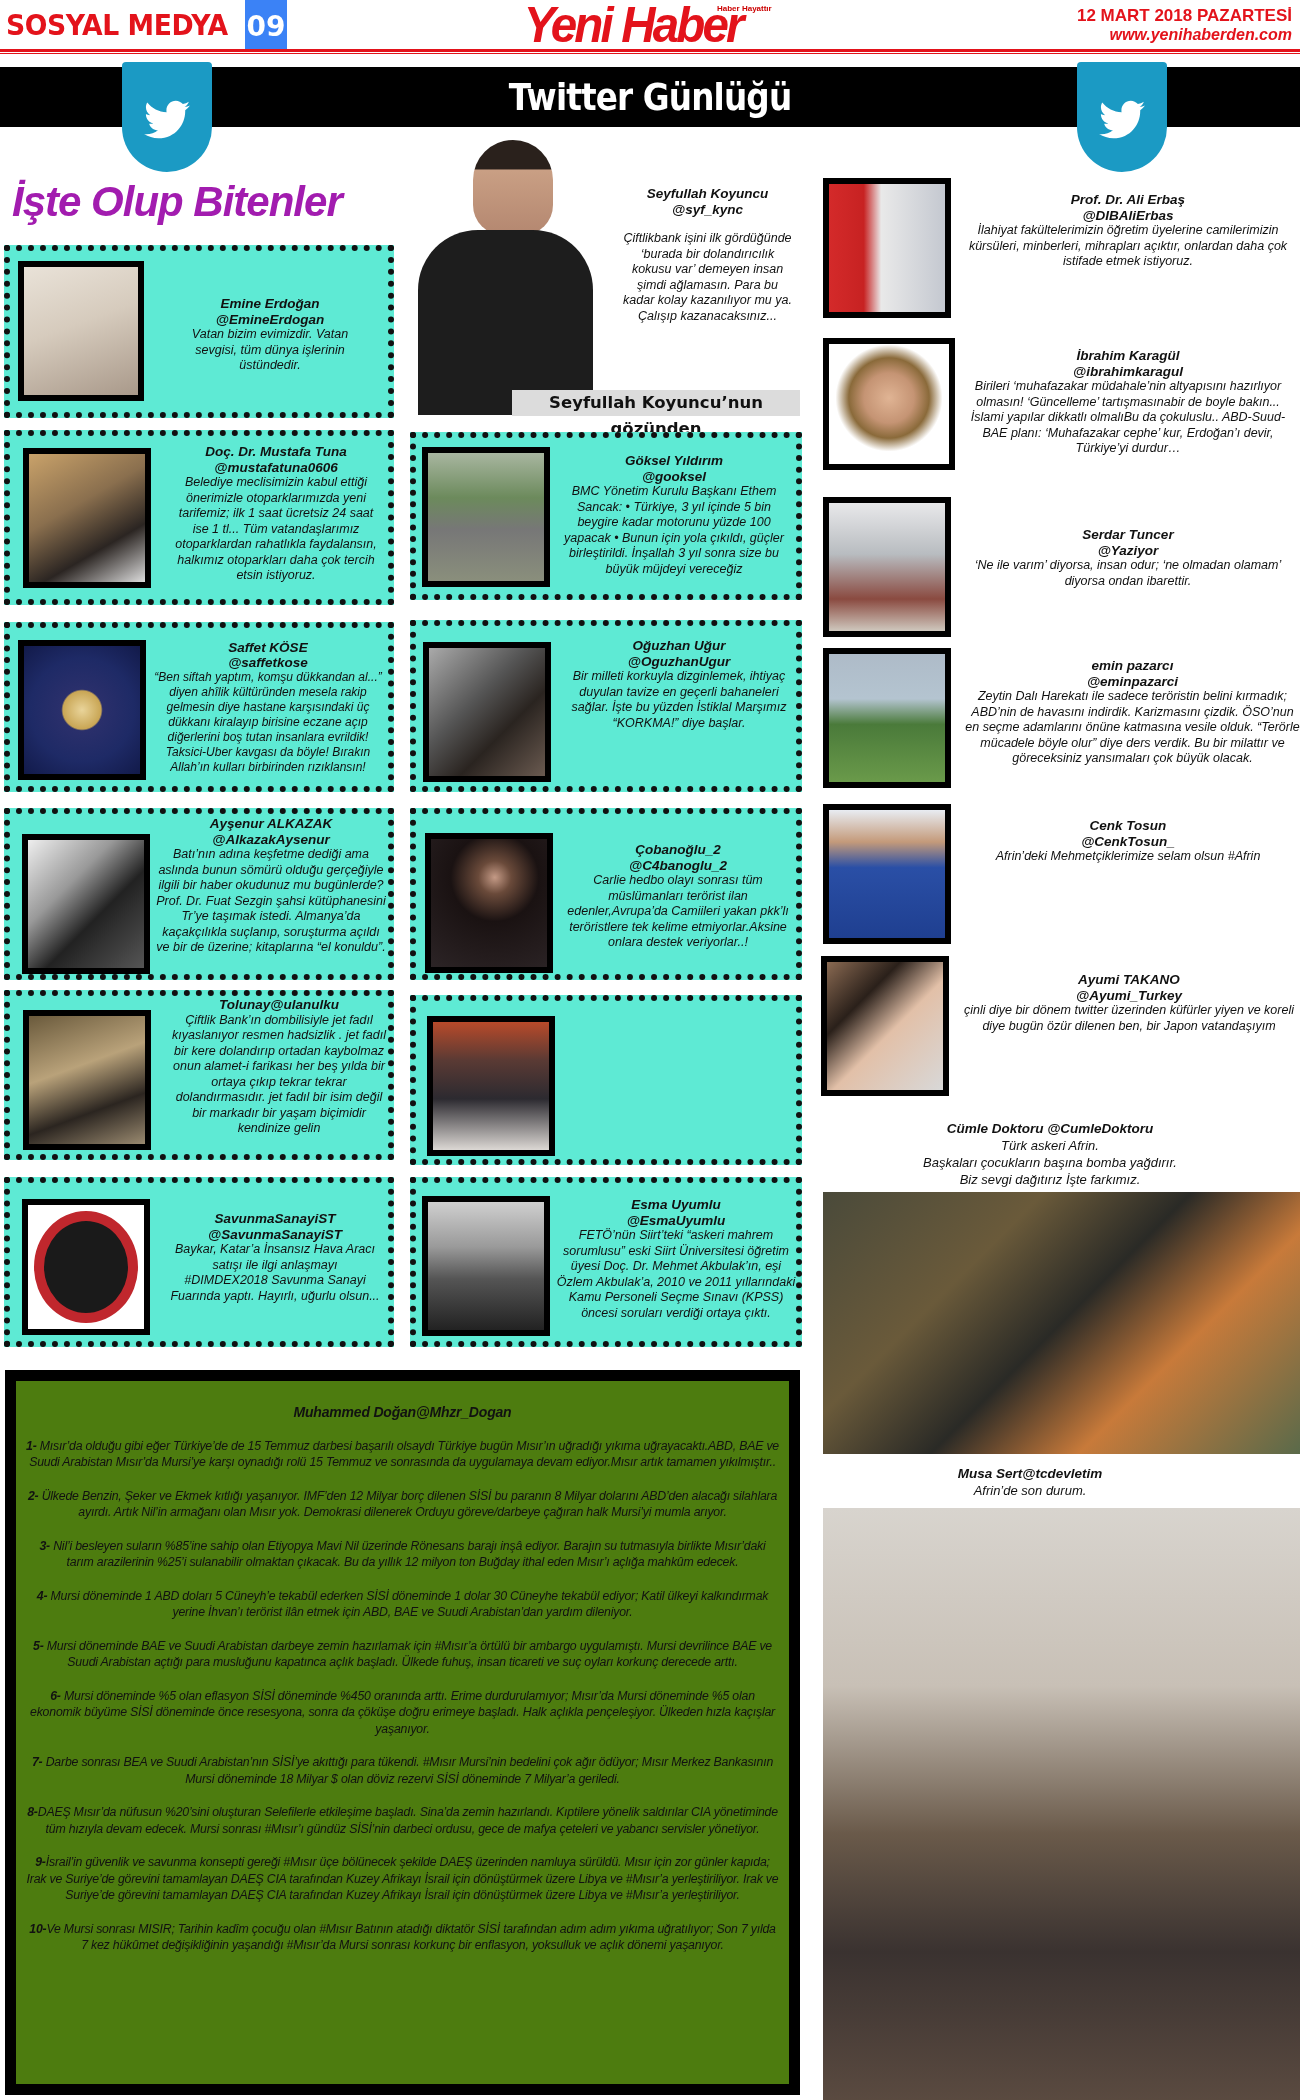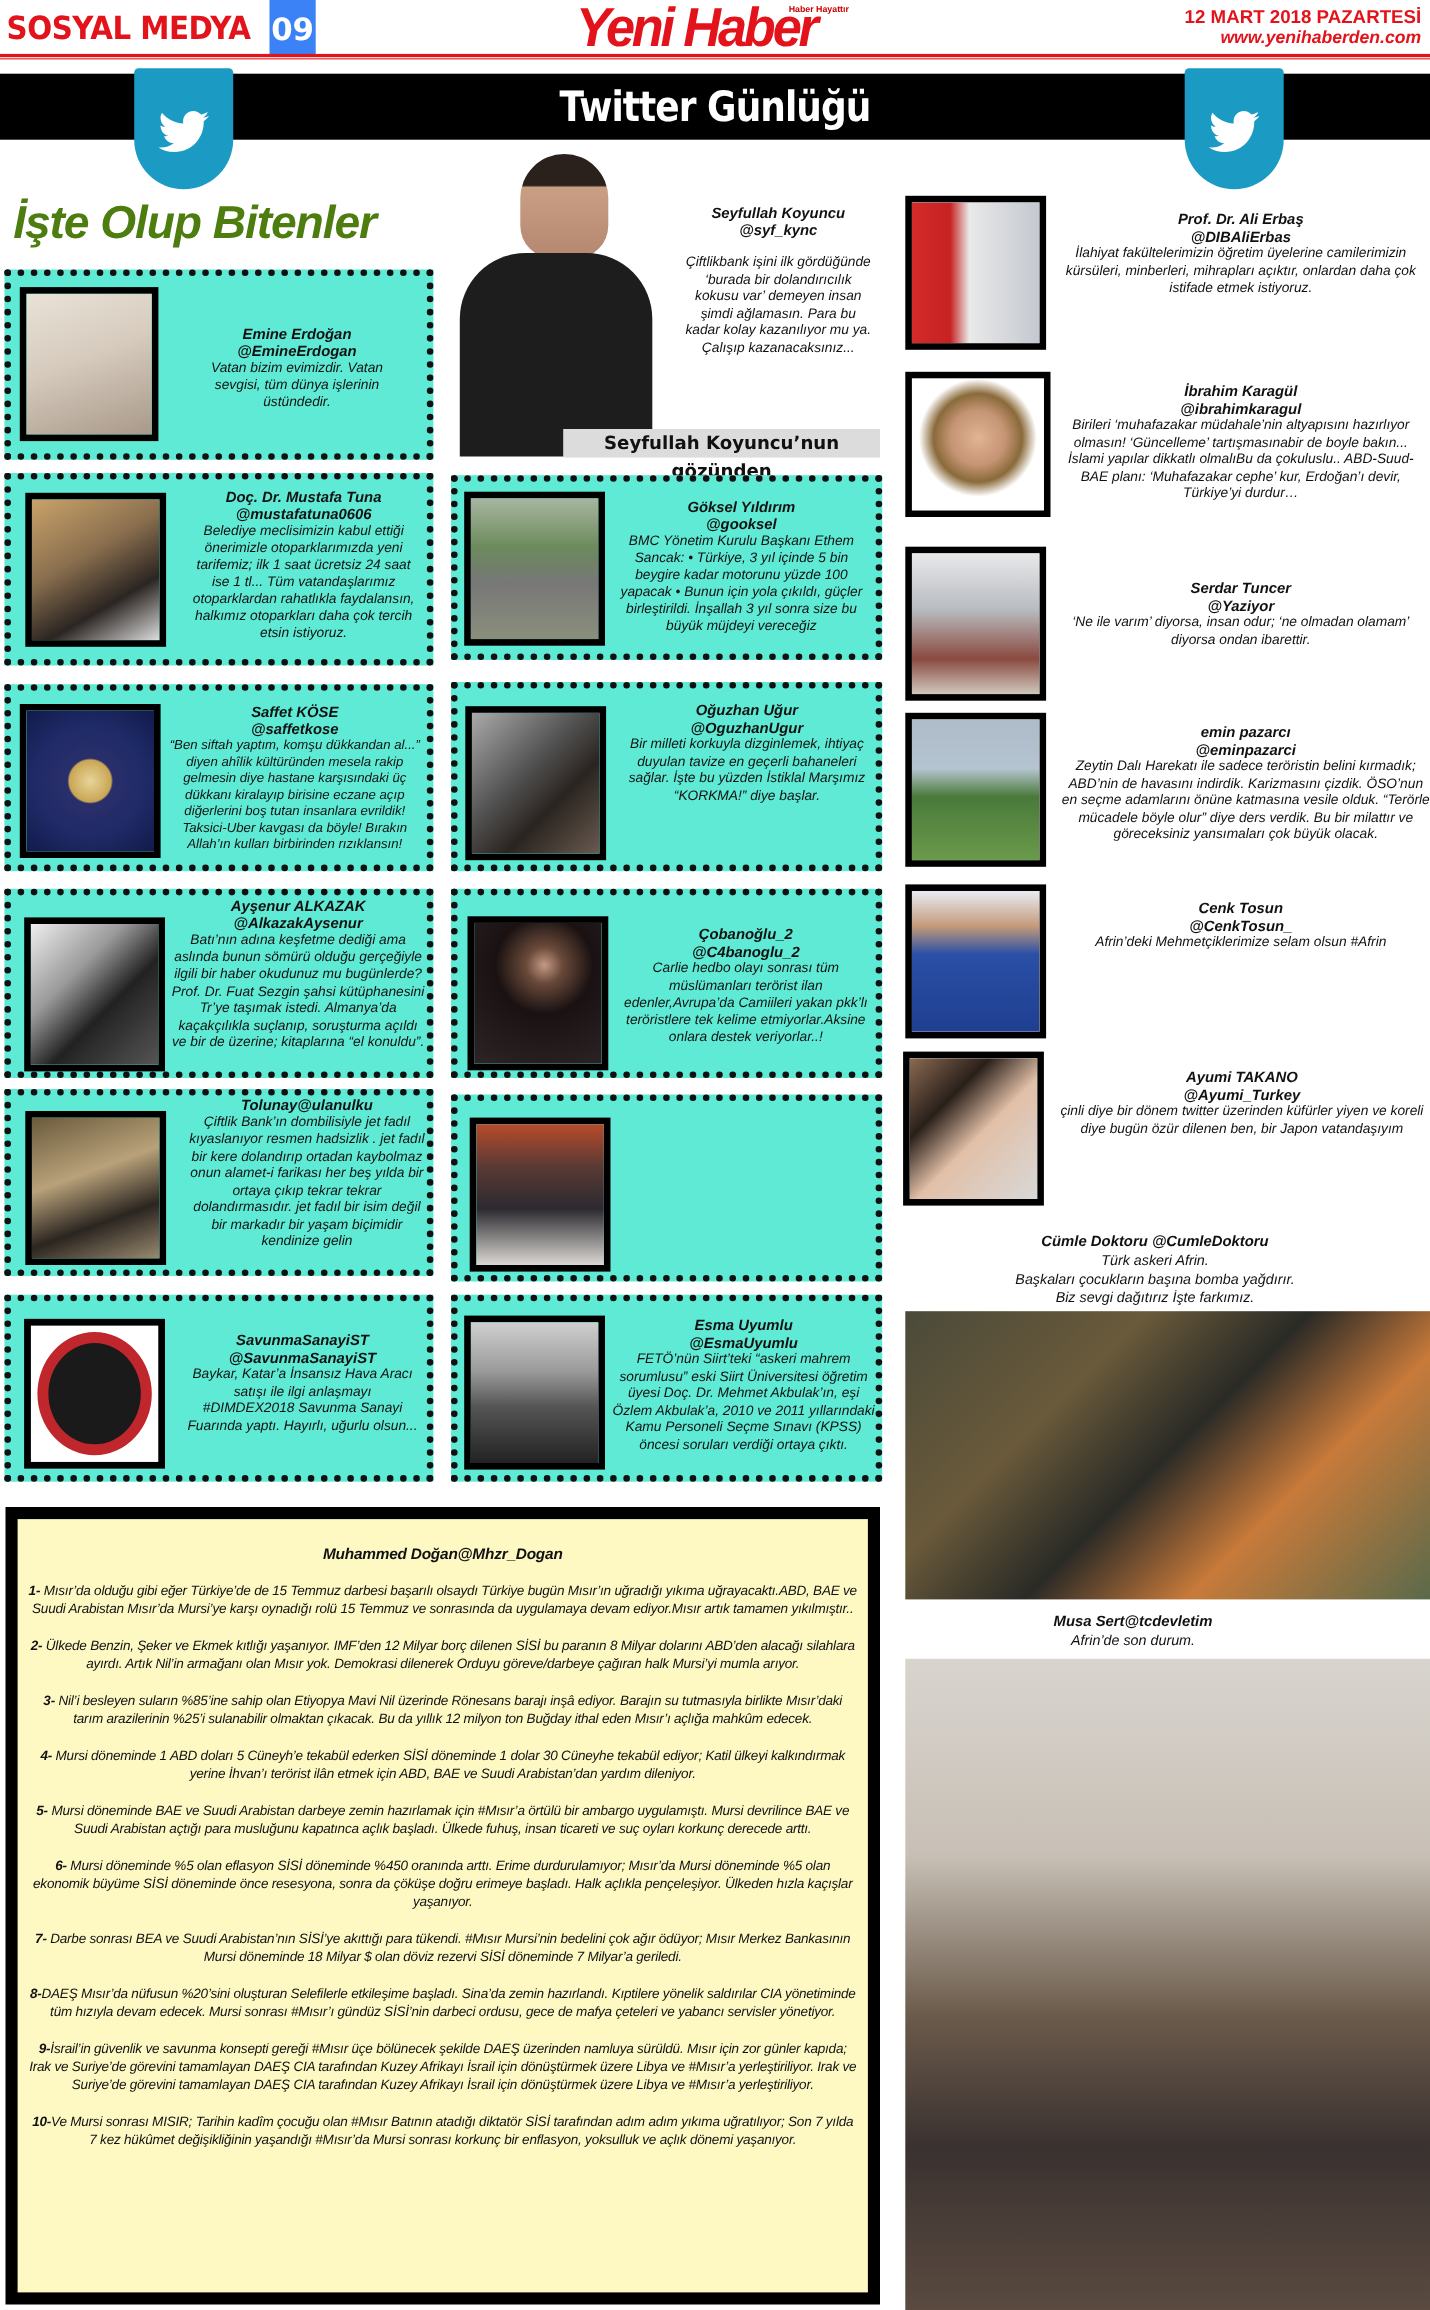--- a/index.html
+++ b/index.html
@@ -16,21 +16,21 @@
   .redrule { position: absolute; left: 0; top: 49px; width: 1300px; height: 3px; background: #e3131b; }
   .redrule2 { position: absolute; left: 0; top: 53px; width: 1300px; height: 1px; background: #e3131b; }
 
   
   .banner { position: absolute; left: 0; top: 67px; width: 1300px; height: 60px; background: #000; }
   .banner-title { position: absolute; left: 0; width: 100%; top: 8px; text-align: center; color: #fff; font-weight: bold; font-size: 38px; letter-spacing: -1px; font-family: "DejaVu Sans", sans-serif; transform: scaleX(0.86); }
   .ribbon { position: absolute; top: 62px; width: 90px; height: 110px; background: #1b9ac4; border-radius: 4px 4px 45px 45px; }
   .ribbon svg { position: absolute; left: 22px; top: 38px; width: 46px; height: 40px; }
 
   
-  .section-title { position: absolute; left: 12px; top: 178px; font-size: 42px; font-weight: bold; font-style: italic; letter-spacing: -1px; color: #4d7c0f; }
+  .section-title { position: absolute; left: 12px; top: 178px; font-size: 42px; font-weight: bold; font-style: italic; letter-spacing: -1px; color: #a21caf; }
 
   
   .card { position: absolute; background: #5eead4; border: 6px dotted #111; }
   .card .avatar { position: absolute; background: #555; border: 6px solid #000; overflow: hidden; }
   .card .text { position: absolute; text-align: center; font-style: italic; font-size: 12.5px; line-height: 15.5px; color: #111; }
   .name { font-weight: bold; display: block; font-size: 13.5px; }
   .handle { font-weight: bold; display: block; font-size: 13.5px; }
   .body { display: block; }
 
   
@@ -40,21 +40,21 @@
 
   .ph { width: 100%; height: 100%; }
 
   
   .feature-photo { position: absolute; left: 408px; top: 140px; width: 110px; height: 275px; }
   .feature-text { position: absolute; left: 620px; top: 186px; width: 175px; text-align: center; font-style: italic; font-size: 12.5px; line-height: 15.5px; }
   .feature-caption { position: absolute; left: 512px; top: 390px; width: 288px; height: 26px; background: #dcdcdc; text-align: center; font-weight: bold; font-size: 16.5px; line-height: 26px; font-family: "DejaVu Sans", sans-serif; transform-origin: left; }
 
   
   .essay { position: absolute; left: 5px; top: 1370px; width: 795px; height: 725px; background: #000; padding: 11px; }
-  .essay-inner { width: 100%; height: 100%; background: #fef9c3; text-align: center; font-style: italic; font-size: 12.3px; line-height: 16.5px; padding: 23px 10px 0; font-family: "Liberation Sans", sans-serif; letter-spacing: -0.2px; }
+  .essay-inner { width: 100%; height: 100%; background: #4d7c0f; text-align: center; font-style: italic; font-size: 12.3px; line-height: 16.5px; padding: 23px 10px 0; font-family: "Liberation Sans", sans-serif; letter-spacing: -0.2px; }
   .essay-title { font-weight: bold; font-size: 14px; margin-bottom: 17px; display: block; }
   .essay-item { display: block; margin-bottom: 17px; }
   .essay-item b { font-weight: bold; }
 
   .big-photo { position: absolute; border: none; overflow: hidden; }
   .center-text { position: absolute; text-align: center; font-style: italic; font-size: 13px; line-height: 17px; }
 </style>
 </head>
 <body>
 

